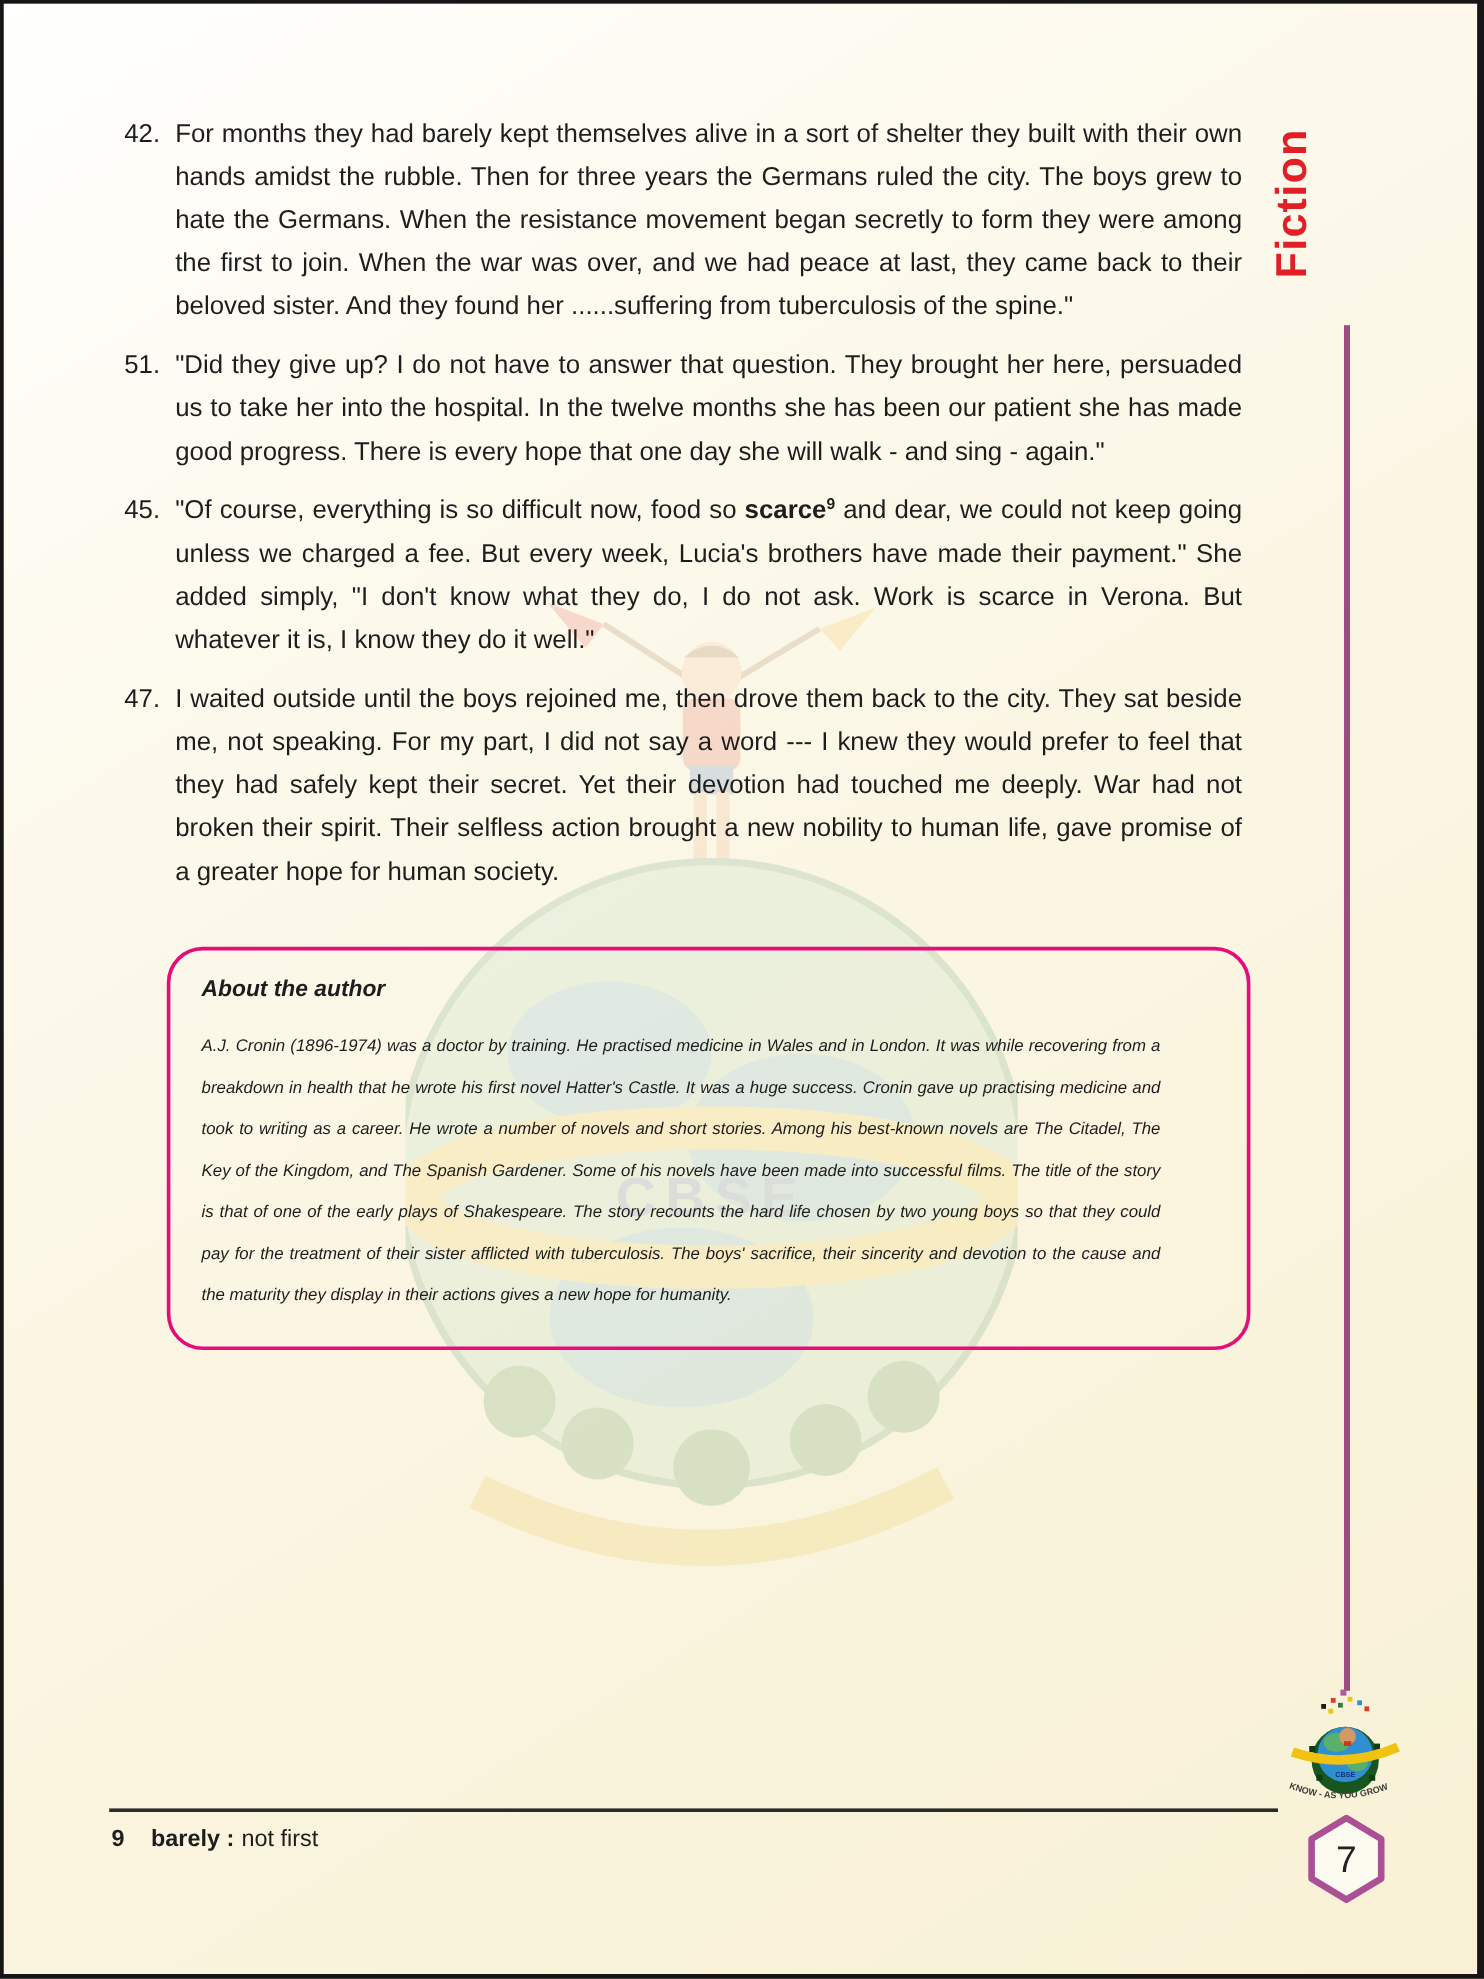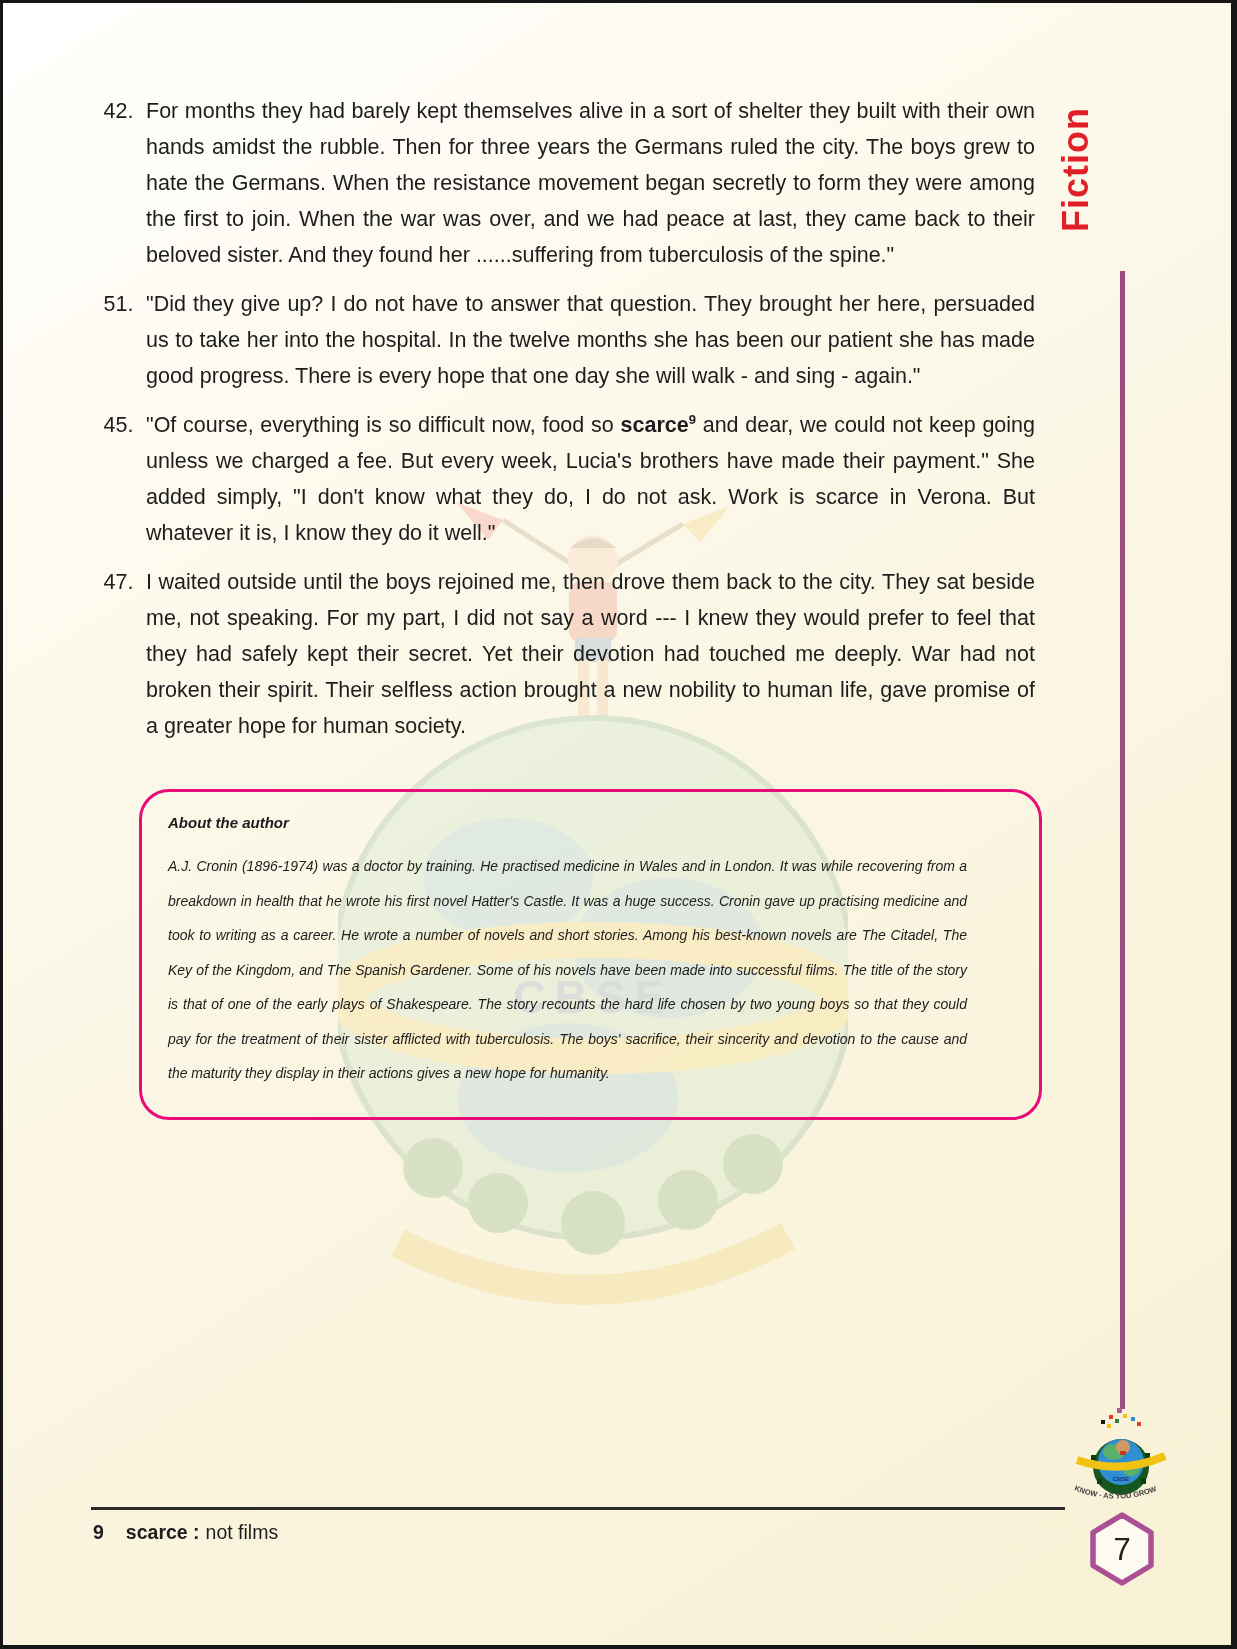--- a/index.html
+++ b/index.html
@@ -24,21 +24,21 @@
   .para { display:flex; margin-bottom:13px; font-size:21.5px; line-height:36px; }
   .para-num { width:55px; flex-shrink:0;text-align:center; }
   .para-body { flex:1; text-align:justify; }
   .para-body sup { font-size:13px; font-weight:bold; line-height:0; }
   .about-box {
     margin:45px 0 0 48px; width:903px;
     border:3px solid #e80c7a; border-radius:30px;
     padding:22px 72px 26px 26px;
     font-style:italic;
   }
-  .about-title { font-size:15px; font-weight:bold; margin-bottom:18px; }
+  .about-title { font-size:19px; font-weight:bold; margin-bottom:18px; }
   .about-body { font-size:14px; line-height:34.5px; text-align:justify; }
   .footer-line {
     position:absolute; left:88px; top:1504px; width:974px;
     border-top:3px solid #2b2b2b; z-index:2;
   }
   .footnote {
     position:absolute; left:90px; top:1514px; z-index:2;
     font-size:19.5px; line-height:30px;
   }
   .footnote .fn-num { font-weight:bold; margin-right:22px; }
@@ -117,21 +117,21 @@
 
     <div class="about-box">
       <div class="about-title">About the author</div>
       <div class="about-body">A.J. Cronin (1896-1974) was a doctor by training. He practised medicine in Wales and in London. It was while recovering from a breakdown in health that he wrote his first novel Hatter's Castle. It was a huge success. Cronin gave up practising medicine and took to writing as a career. He wrote a number of novels and short stories. Among his best-known novels are The Citadel, The Key of the Kingdom, and The Spanish Gardener. Some of his novels have been made into successful films. The title of the story is that of one of the early plays of Shakespeare. The story recounts the hard life chosen by two young boys so that they could pay for the treatment of their sister afflicted with tuberculosis. The boys' sacrifice, their sincerity and devotion to the cause and the maturity they display in their actions gives a new hope for humanity.</div>
     </div>
 
   </div>
 
   <div class="footer-line"></div>
   <div class="footnote">
-    <span class="fn-num">9</span><span class="fn-term">scarce :</span><span class="fn-def">not films</span>
+    <span class="fn-num">9</span><span class="fn-term">barely :</span><span class="fn-def">not first</span>
   </div>
 
   <div class="fiction-label">Fiction</div>
   <div class="rail-line"></div>
 
   <svg class="corner-logo" viewBox="0 0 100 104" aria-hidden="true">
 
     <rect x="46" y="1" width="5" height="5" fill="#b05aa0"></rect>
     <rect x="38" y="8" width="4" height="4" fill="#e23b2e"></rect>
     <rect x="52" y="7" width="4" height="4" fill="#f2c212"></rect>

